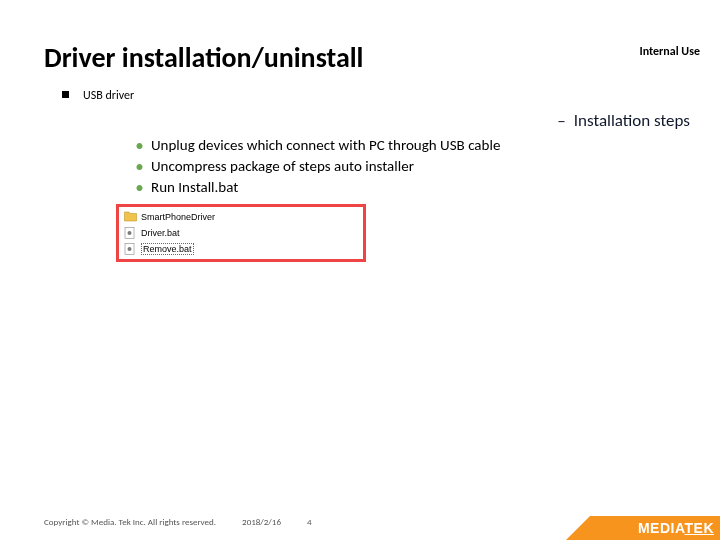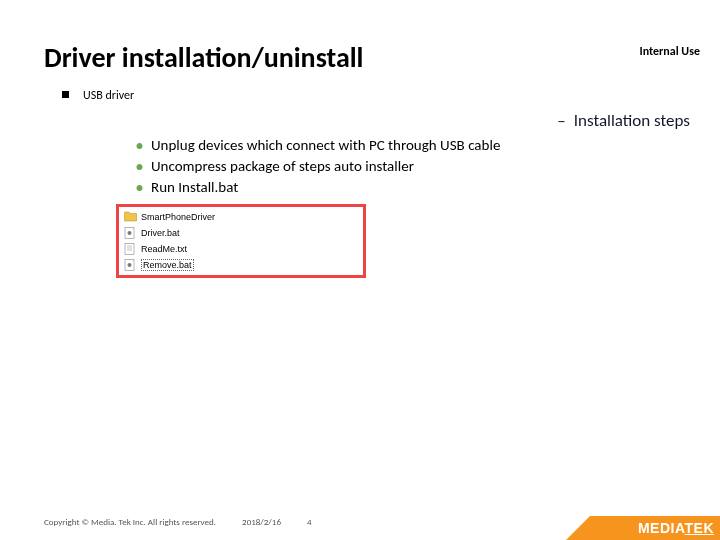--- a/index.html
+++ b/index.html
@@ -193,31 +193,20 @@
     </div>
     <div class="file-row">
       <span class="file-icon">
         <svg width="12" height="12" viewBox="0 0 12 12">
             <rect class="bat-svg" x="1" y="0.5" width="9" height="11"></rect>
             <circle class="gear" cx="5.5" cy="6" r="2"></circle>
           </svg>
       </span>
       <span class="file-name">Driver.bat</span>
     </div>
-    <div class="file-row">
-      <span class="file-icon">
-        <svg width="12" height="12" viewBox="0 0 12 12">
-            <rect class="txt-svg" x="1" y="0.5" width="9" height="11"></rect>
-            <line class="txt-lines" x1="3" y1="3" x2="8" y2="3"></line>
-            <line class="txt-lines" x1="3" y1="5" x2="8" y2="5"></line>
-            <line class="txt-lines" x1="3" y1="7" x2="8" y2="7"></line>
-          </svg>
-      </span>
-      <span class="file-name">ReadMe.txt</span>
-    </div>
     <div class="file-row selected">
       <span class="file-icon">
         <svg width="12" height="12" viewBox="0 0 12 12">
             <rect class="bat-svg" x="1" y="0.5" width="9" height="11"></rect>
             <circle class="gear" cx="5.5" cy="6" r="2"></circle>
           </svg>
       </span>
       <span class="file-name">Remove.bat</span>
     </div>
   </div>

